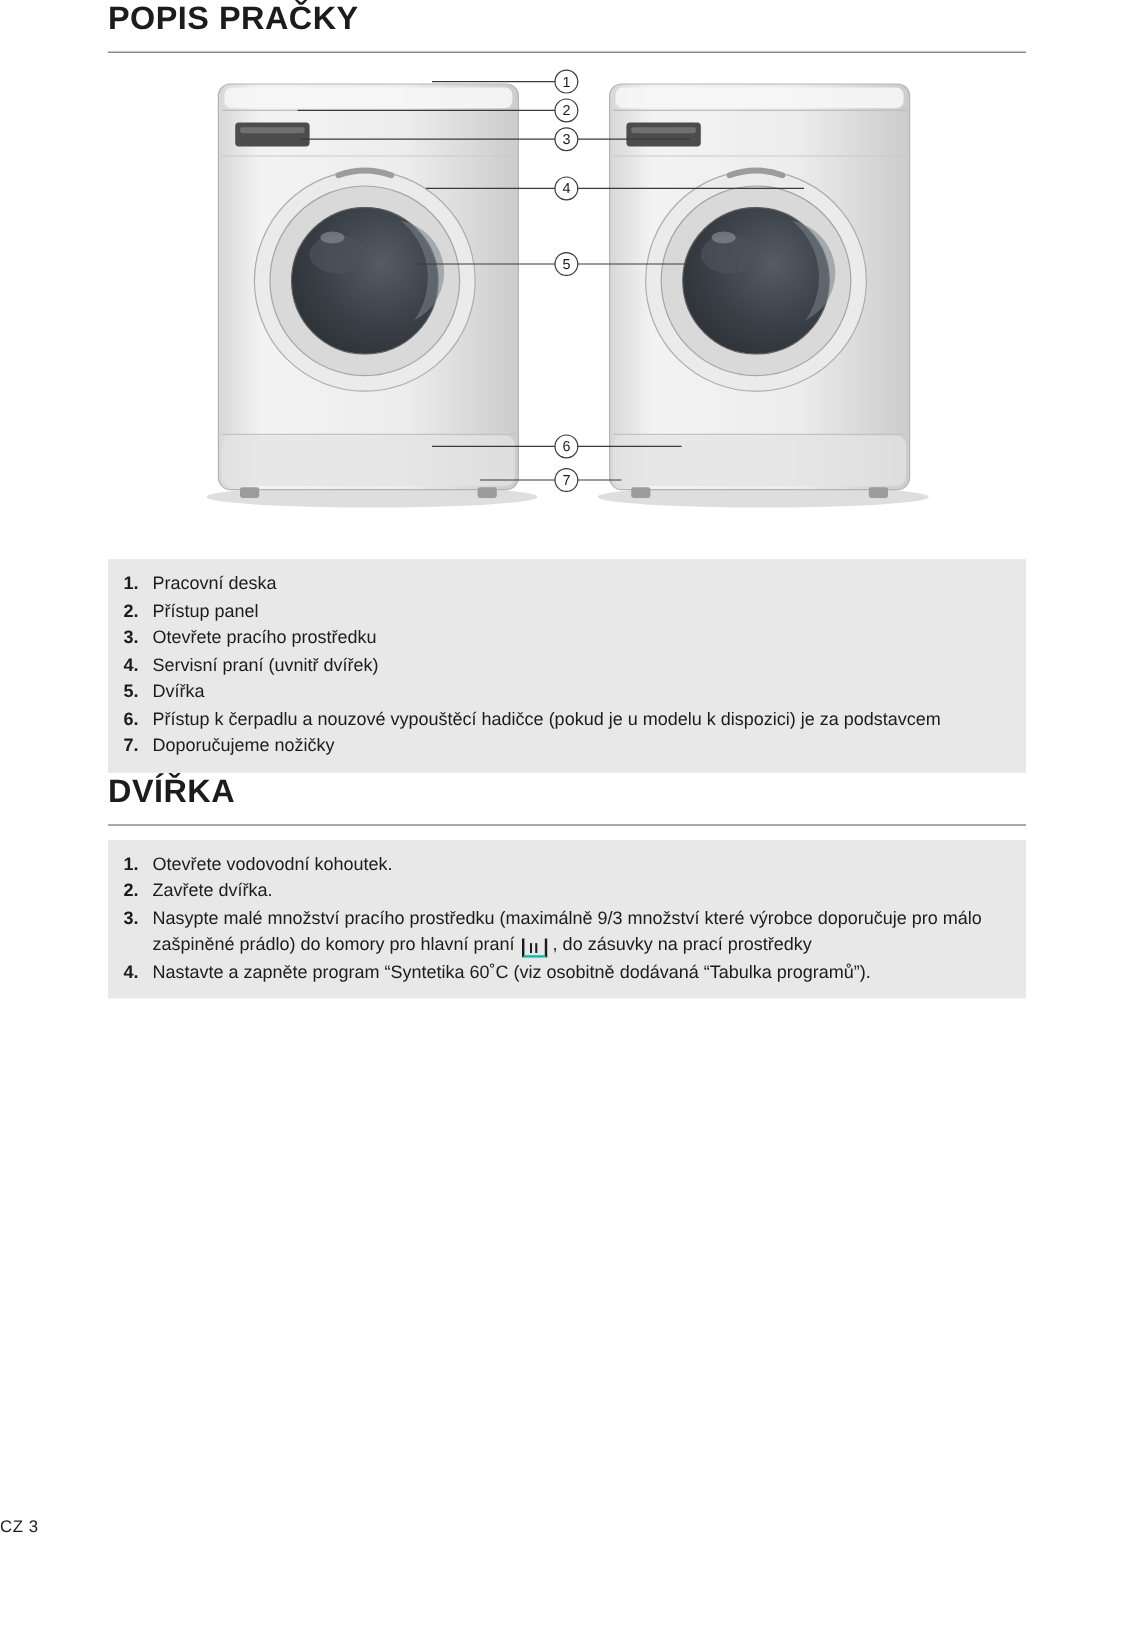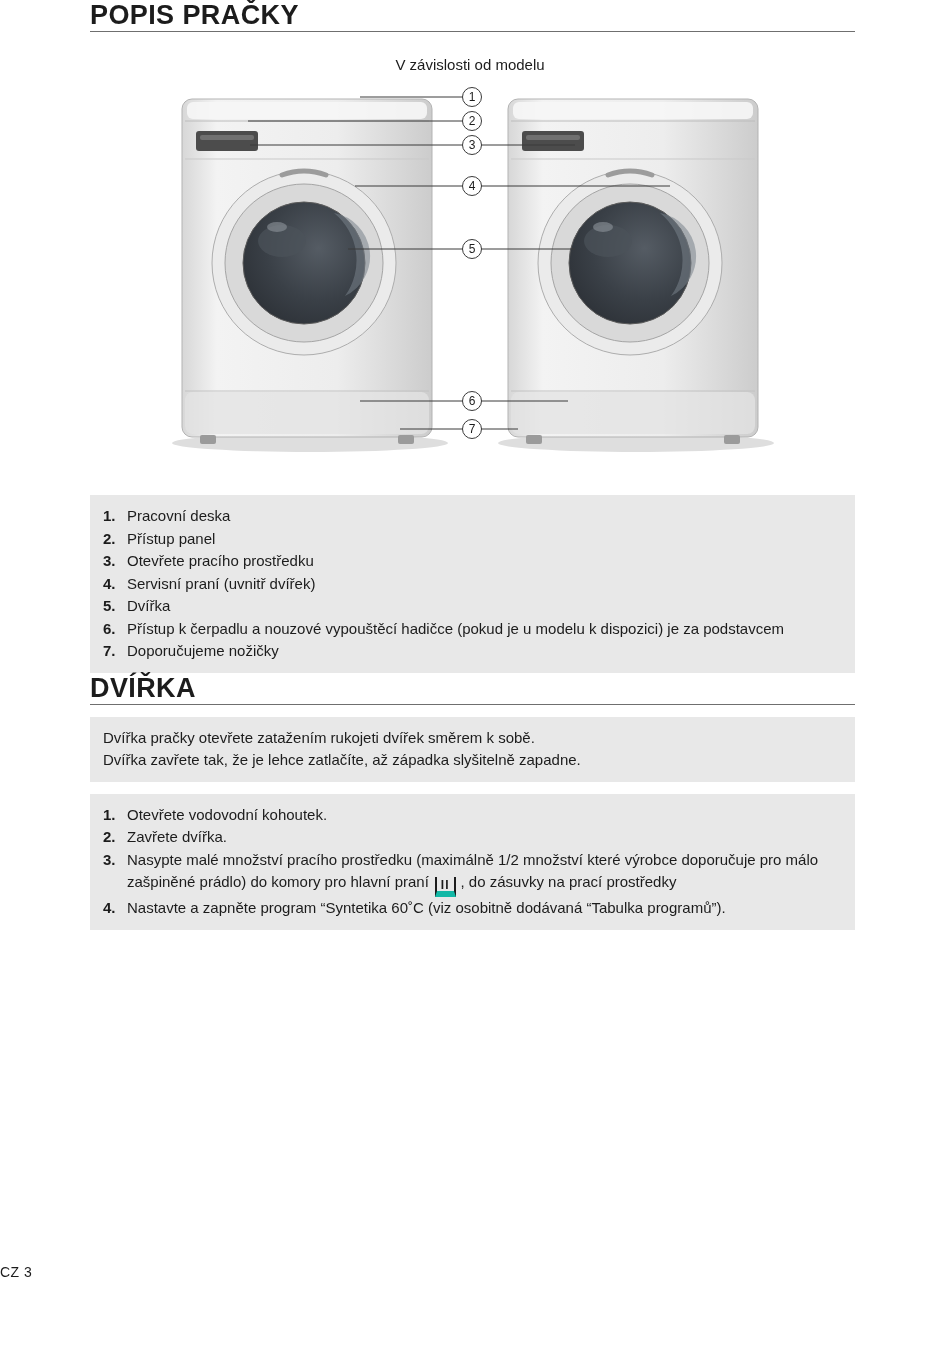--- a/index.html
+++ b/index.html
@@ -3,21 +3,21 @@
 <meta charset="utf-8">
 <style>
   * { box-sizing: border-box; }
   html,body { margin:0; padding:0; background:#ffffff; }
   body { font-family:"Liberation Sans", sans-serif; color:#1c1c1c; }
   .page { position:relative; width:945px; height:1358px; background:#ffffff; overflow:hidden; }
   .content { padding:0 90px; }
 
   h1.heading {
     font-size:27px; font-weight:bold; letter-spacing:0.4px;
-    margin:0; padding-bottom:0; border-bottom:1px solid #6f6f6f;
+    margin:0; padding-bottom:12px; border-bottom:1px solid #6f6f6f;
   }
   .heading-top { margin-top:66px; }
   .heading-mid { margin-top:44px; }
   .heading-mid2 { margin-top:54px; }
 
   .caption {
     width:700px; margin:24px 0 0 30px; text-align:center;
     font-size:15px;
   }
 
@@ -31,41 +31,40 @@
   .box-first { margin-top:12px; }
 
   .li { display:flex; }
   .li .num { width:24px; flex-shrink:0; font-weight:bold; }
   .li .txt { flex:1; }
 
   .det-icon {
     display:inline-block;
     border-left:2px solid #1c1c1c;
     border-right:2px solid #1c1c1c;
-    border-bottom:6px solid #14b8a6;
+    border-bottom:2px solid #14b8a6;
     padding:2px 4px 0 4px;
     margin:0 5px 0 6px;
     font-weight:bold; font-size:12px; line-height:12px;
     letter-spacing:1px; vertical-align:-2px;
   }
 
   .footer {
     position:absolute; left:0; bottom:78px; width:100%;
     text-align:left; font-size:14px; letter-spacing:0.5px;
   }
 </style>
 </head>
 <body>
 
 <div class="page">
   <div class="content">
 
     <h1 class="heading heading-top">POPIS PRAČKY</h1>
 
-    <div class="caption">V závislosti od modelu</div>
 
     <div class="diagram">
       <svg width="700" height="398" viewBox="0 0 700 398">
         <defs>
           <linearGradient id="bodyGrad" x1="0" y1="0" x2="1" y2="0">
             <stop offset="0" stop-color="#d7d7d7"></stop>
             <stop offset="0.14" stop-color="#f3f3f3"></stop>
             <stop offset="0.62" stop-color="#ededed"></stop>
             <stop offset="1" stop-color="#cccccc"></stop>
           </linearGradient>
@@ -159,38 +158,34 @@
         <span class="txt">Přístup k čerpadlu a nouzové vypouštěcí hadičce (pokud je u modelu k dispozici) je za podstavcem</span>
       </div>
       <div class="li">
         <span class="num">7.</span>
         <span class="txt">Doporučujeme nožičky</span>
       </div>
     </div>
 
     <h1 class="heading heading-mid">DVÍŘKA</h1>
 
-    <div class="graybox box-door">
-      <div>Dvířka pračky otevřete zatažením rukojeti dvířek směrem k sobě.</div>
-      <div>Dvířka zavřete tak, že je lehce zatlačíte, až západka slyšitelně zapadne.</div>
-    </div>
 
 
     <div class="graybox box-first">
       <div class="li">
         <span class="num">1.</span>
         <span class="txt">Otevřete vodovodní kohoutek.</span>
       </div>
       <div class="li">
         <span class="num">2.</span>
         <span class="txt">Zavřete dvířka.</span>
       </div>
       <div class="li">
         <span class="num">3.</span>
-        <span class="txt"><span>Nasypte malé množství pracího prostředku (maximálně 1/2 množství které výrobce doporučuje pro málo zašpiněné prádlo) do komory pro hlavní praní</span><span class="det-icon">II</span><span>, do zásuvky na prací prostředky</span></span>
+        <span class="txt"><span>Nasypte malé množství pracího prostředku (maximálně 9/3 množství které výrobce doporučuje pro málo zašpiněné prádlo) do komory pro hlavní praní</span><span class="det-icon">II</span><span>, do zásuvky na prací prostředky</span></span>
       </div>
       <div class="li">
         <span class="num">4.</span>
         <span class="txt">Nastavte a zapněte program “Syntetika 60˚C (viz osobitně dodávaná “Tabulka programů”).</span>
       </div>
     </div>
 
   </div>
 
   <div class="footer">CZ 3</div>

